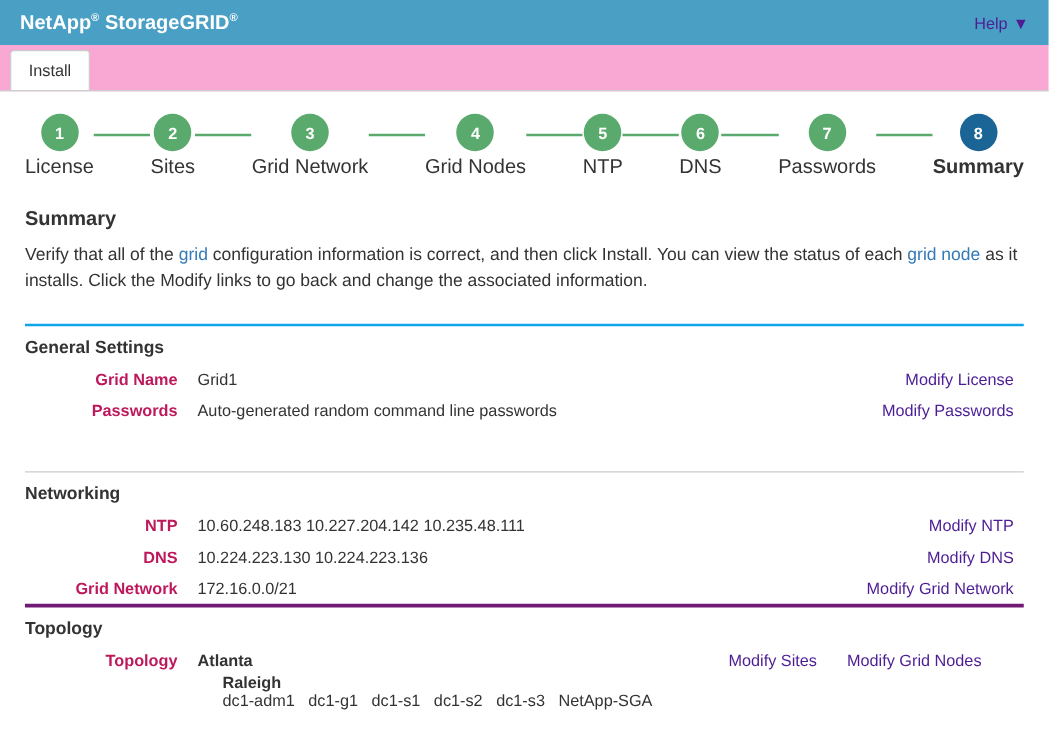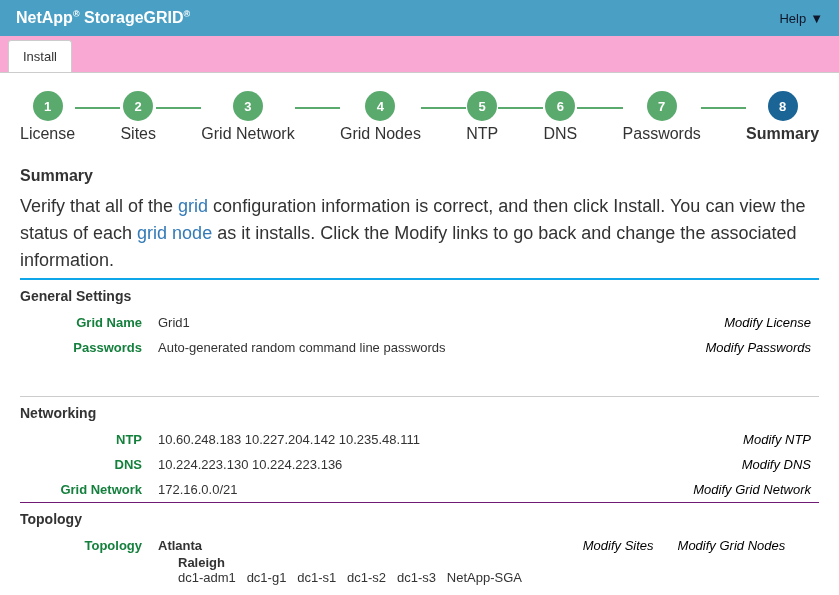--- a/index.html
+++ b/index.html
@@ -13,21 +13,21 @@
       justify-content: space-between;
       padding: 0 16px;
       height: 36px;
     }
     .header-title {
       color: #fff;
       font-size: 16px;
       font-weight: bold;
     }
     .header-title sup { font-size: 9px; }
-    .header-help { color: #0f172a; font-size: 13px; cursor: pointer; display: flex; align-items: center; gap: 4px; }
+    .header-help { color: #4c1d95; font-size: 13px; cursor: pointer; display: flex; align-items: center; gap: 4px; }
 
     
     .tab-bar {
       background: #f9a8d4;
       border-bottom: 1px solid #ccc;
       padding: 0 8px;
       display: flex;
       text-align: center;
     }
     .tab {
@@ -88,23 +88,23 @@
     
     .content {
       padding: 16px 20px;
     }
     .section-title {
       font-size: 16px;
       font-weight: bold;
       margin-bottom: 8px;
     }
     .intro-text {
-      font-size: 18px;
+      font-size: 14px;
       color: #333;
-      margin-bottom: 4px;
+      margin-bottom: 24px;
       line-height: 1.5;
     }
     .intro-text a { color: #337ab7; text-decoration: none; }
 
     
     .settings-section {
       border-top: 2px solid #0ea5e9;
       margin-bottom: 0;
     }
     .settings-section-title {
@@ -120,43 +120,42 @@
       margin-bottom: 0;
     }
     .settings-table td {
       padding: 5px 8px;
       vertical-align: top;
     }
     .settings-table .label-col {
       text-align: right;
       font-weight: bold;
       width: 130px;
-      color: #15803d;
+      color: #be185d;
       white-space: nowrap;
     }
     .settings-table .value-col {
       color: #333;
     }
     .settings-table .action-col {
       text-align: right;
       white-space: nowrap;
     }
     .settings-table .action-col a {
-      color: #000000;
+      color: #4c1d95;
       text-decoration: none;
       font-size: 13px;
-      font-style: italic;
     }
 
     .networking-section {
       border-top: 1px solid #ccc;
       margin-top: 36px;
     }
     .topology-section {
-      border-top: 1px solid #701a75;
+      border-top: 3px solid #701a75;
     }
 
     .topology-actions {
       display: flex;
       gap: 24px;
     }
     .topology-actions a {
       color: #337ab7;
       text-decoration: none;
     }

